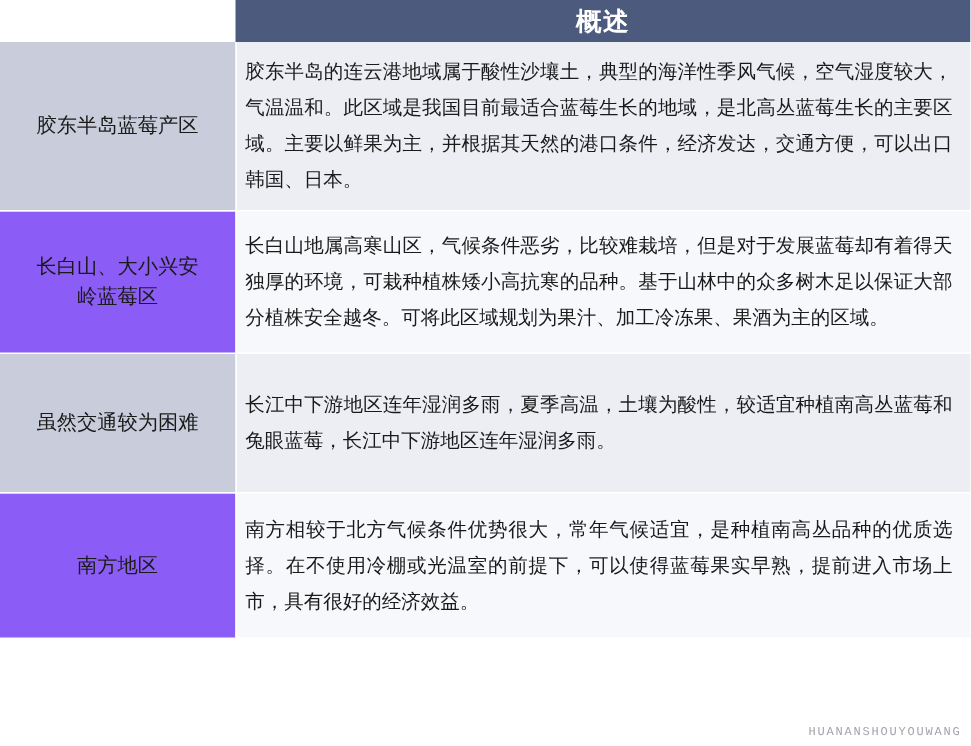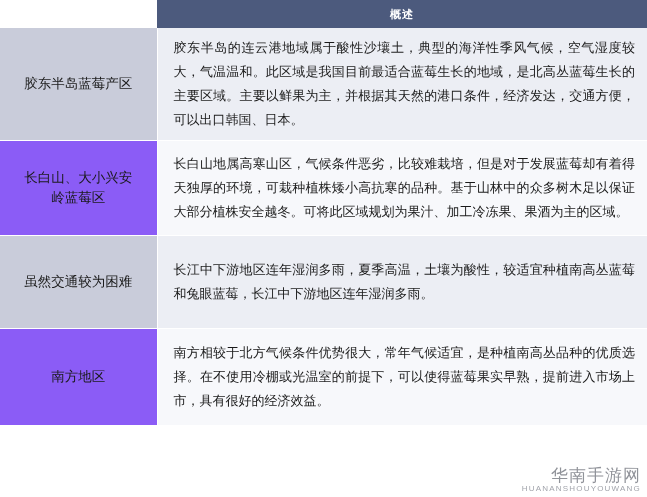--- a/index.html
+++ b/index.html
@@ -27,21 +27,21 @@
   table.region-table col.c2 { width: 490px; }
 
   .hdr-left {
     background: #ffffff;
     border: none;
     height: 26px;
   }
   .hdr-right {
     background: #4c5a7d;
     color: #ffffff;
-    font-size: 11px;
+    font-size: 17px;
     text-align: center;
     vertical-align: middle;
     height: 26px;
     letter-spacing: 1px;
     border: none;
     margin-top: 12px;
   }
   td.name-cell {
     font-size: 13.5px;
     color: #1a1a1a;
@@ -51,21 +51,21 @@
     line-height: 1.5;
     border-bottom: 1px solid #ffffff;
     border-right: 1px solid #ffffff;
   }
   td.desc-cell {
     font-size: 13px;
     color: #1a1a1a;
     text-align: justify;
     text-justify: inter-ideograph;
     vertical-align: middle;
-    padding: 8px 12px 8px 16px;
+    padding: 8px 12px 8px 6px;
     line-height: 1.85;
     border-bottom: 1px solid #ffffff;
   }
   tr.shade-a td.name-cell { background: #c9ccda; }
   tr.shade-a td.desc-cell { background: #eceef4; }
   tr.shade-b td.name-cell { background: #8b5cf6; }
   tr.shade-b td.desc-cell { background: #f7f8fb; }
 
   .row1 td { height: 72px; }
   .row2 td { height: 78px; }
@@ -86,21 +86,21 @@
     color: #6c6f78;
     opacity: 0.75;
     letter-spacing: 1px;
     font-family: "Liberation Serif", serif;
   }
   .watermark .wm-sub {
     font-size: 8px;
     color: #8a8d96;
     opacity: 0.8;
     letter-spacing: 1.2px;
-    font-family: Liberation Sans, sans-serif;
+    font-family: Liberation Mono, monospace;
   }
 </style>
 </head>
 <body>
 
 <div class="table-wrap">
   <table class="region-table">
     <colgroup>
       <col class="c1">
       <col class="c2">
@@ -125,16 +125,15 @@
         <td class="desc-cell">长江中下游地区连年湿润多雨，夏季高温，土壤为酸性，较适宜种植南高丛蓝莓和兔眼蓝莓，长江中下游地区连年湿润多雨。</td>
       </tr>
       <tr class="shade-b row5">
         <td class="name-cell">南方地区</td>
         <td class="desc-cell">南方相较于北方气候条件优势很大，常年气候适宜，是种植南高丛品种的优质选择。在不使用冷棚或光温室的前提下，可以使得蓝莓果实早熟，提前进入市场上市，具有很好的经济效益。</td>
       </tr>
     </tbody>
   </table>
 
   <div class="watermark">
-    <div class="wm-main">华南手游网</div>
     <div class="wm-sub">HUANANSHOUYOUWANG</div>
   </div>
 </div>
 
 </body></html>

